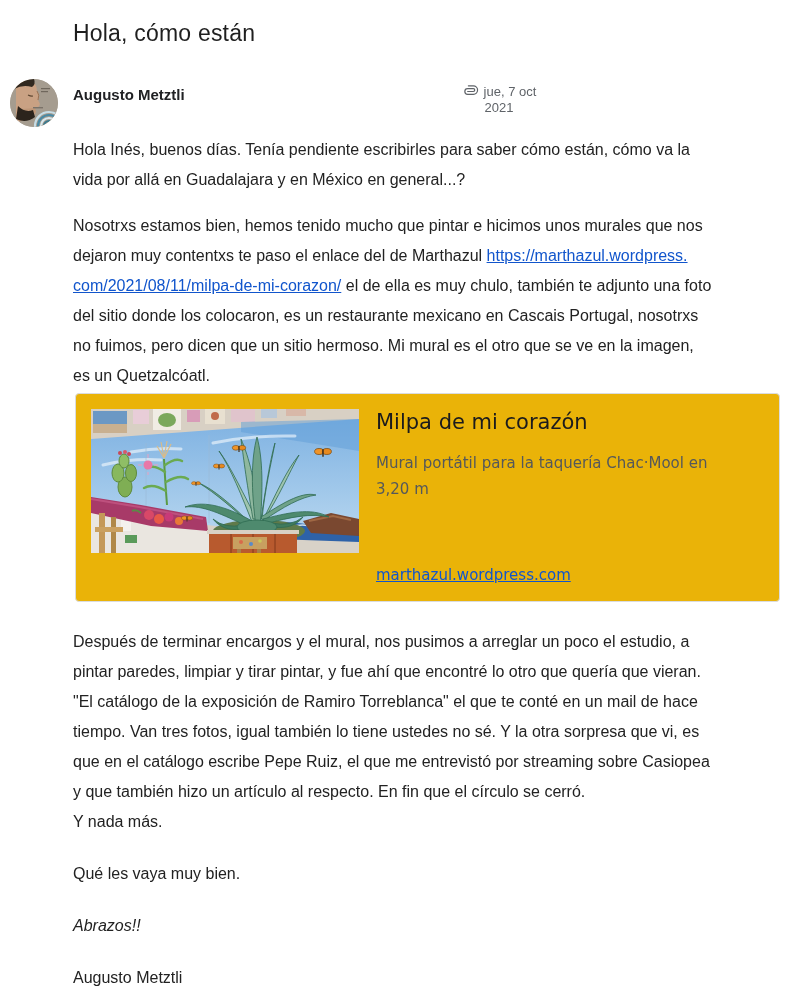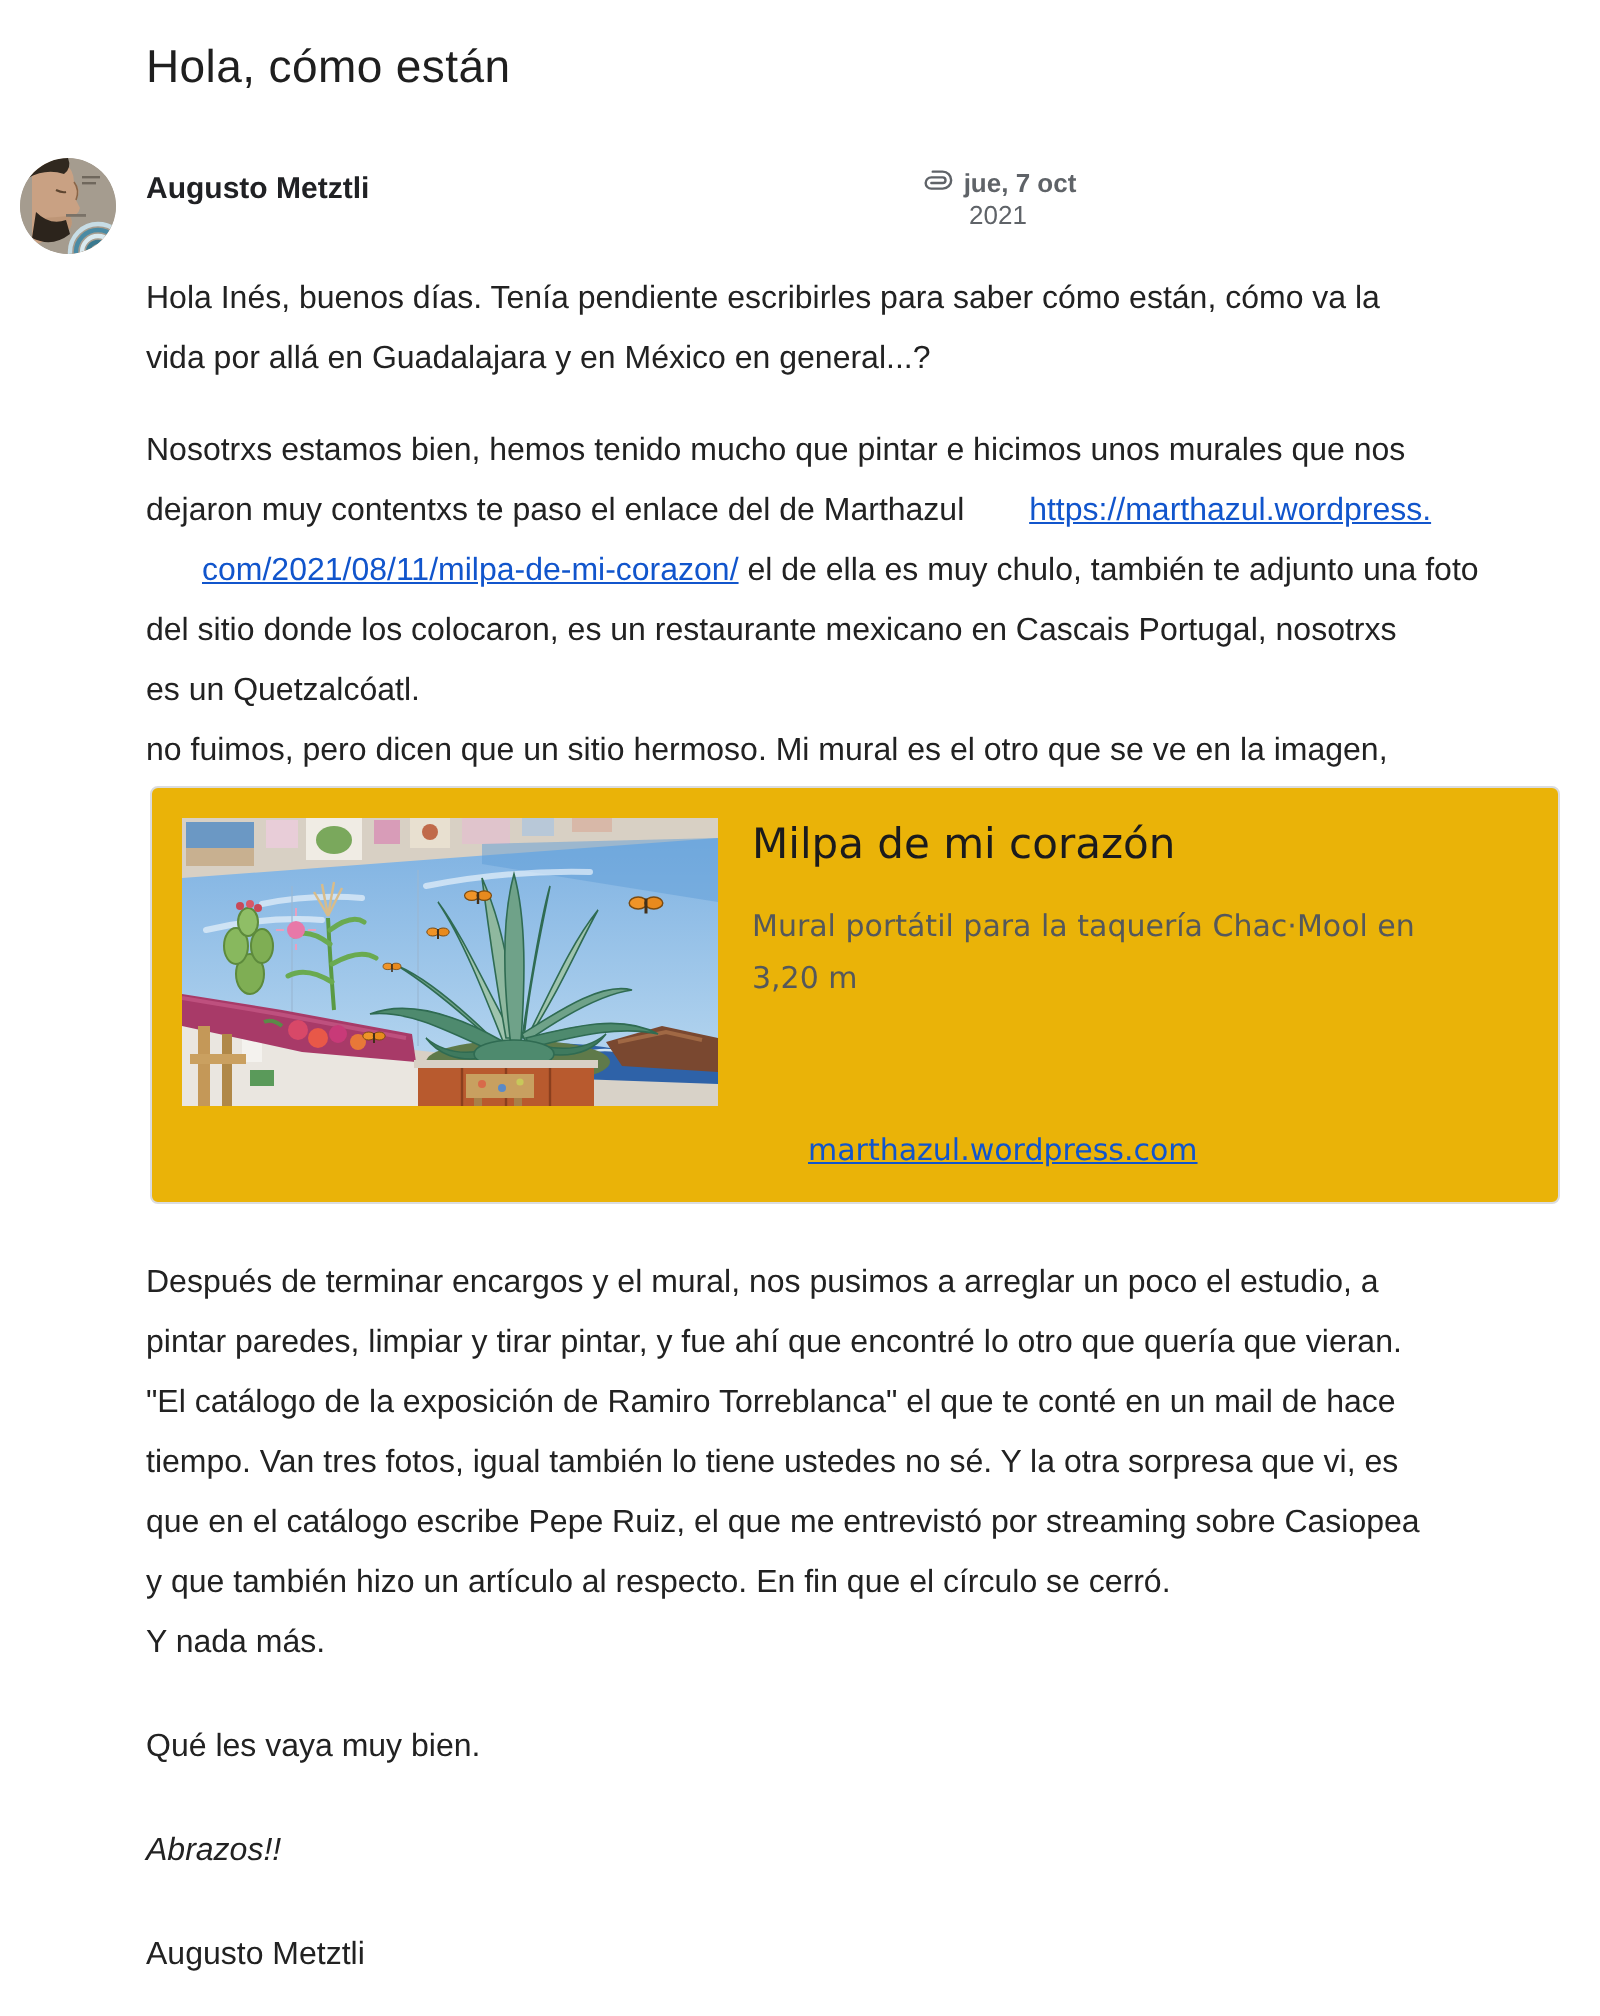--- a/index.html
+++ b/index.html
@@ -9,30 +9,30 @@
   .subject{position:absolute;left:73px;top:20px;font-size:23px;font-weight:400;
            color:#1f1f1f;letter-spacing:.2px;}
 
   .avatar{position:absolute;left:10px;top:79px;width:48px;height:48px;border-radius:50%;
           overflow:hidden;background:#a59c8f;}
 
   .sender{position:absolute;left:73px;top:86px;font-size:15px;font-weight:700;color:#202124;}
 
   .dateblock{position:absolute;left:447px;top:83px;width:104px;font-size:13px;
              color:#5f6368;text-align:center;}
-  .dateline1{display:flex;align-items:flex-end;justify-content:center;gap:5px;line-height:16px;font-weight:bold;}
+  .dateline1{display:flex;align-items:flex-end;justify-content:center;gap:5px;line-height:16px;}
   .dateline2{line-height:16px;}
   .clip{width:17px;height:17px;flex:0 0 auto;}
 
   .para{position:absolute;left:73px;width:707px;font-size:16px;color:#222;}
   .line{line-height:30px;white-space:nowrap;}
   .p1{top:135px;} .p2{top:211px;} .p3{top:627px;}
   .close1{top:807px;} .close2{top:859px;} .close3{top:911px;font-style:italic;} .close4{top:963px;}
 
-  a.lnk{color:#1155cc;text-decoration:underline;cursor:pointer;margin-left:28px;}
+  a.lnk{color:#1155cc;text-decoration:underline;cursor:pointer;}
 
   .card{position:absolute;left:75px;top:393px;width:703px;height:207px;
         border:1px solid #dadce0;border-radius:4px;background:#eab308;cursor:pointer;}
   .card-img{position:absolute;left:15px;top:15px;width:268px;height:144px;overflow:hidden;}
   .card-title{position:absolute;left:300px;top:16px;font-family:"DejaVu Sans",sans-serif;
               font-size:21px;color:#1b1b1d;}
   .card-desc{position:absolute;left:300px;top:56px;width:400px;
              font-family:"DejaVu Sans",sans-serif;font-size:15px;line-height:26px;color:#55585b;}
   .card-desc .dline{line-height:26px;white-space:nowrap;}
   .card-link{position:absolute;left:300px;top:168px;font-family:"DejaVu Sans",sans-serif;
@@ -95,22 +95,22 @@
   <div class="para p1">
     <div class="line">Hola Inés, buenos días. Tenía pendiente escribirles para saber cómo están, cómo va la</div>
     <div class="line">vida por allá en Guadalajara y en México en general...?</div>
   </div>
 
   <div class="para p2">
     <div class="line">Nosotrxs estamos bien, hemos tenido mucho que pintar e hicimos unos murales que nos</div>
     <div class="line"><span>dejaron muy contentxs te paso el enlace del de Marthazul </span><a class="lnk">https://marthazul.wordpress.</a></div>
     <div class="line"><a class="lnk">com/2021/08/11/milpa-de-mi-corazon/</a><span> el de ella es muy chulo, también te adjunto una foto</span></div>
     <div class="line">del sitio donde los colocaron, es un restaurante mexicano en Cascais Portugal, nosotrxs</div>
+    <div class="line">no fuimos, pero dicen que un sitio hermoso. Mi mural es el otro que se ve en la imagen,</div>
     <div class="line">es un Quetzalcóatl.</div>
-    <div class="line">no fuimos, pero dicen que un sitio hermoso. Mi mural es el otro que se ve en la imagen,</div>
   </div>
 
   <div class="card">
     <div class="card-img">
       <svg width="268" height="144" viewBox="0 0 268 144">
         <defs>
           <linearGradient id="sky" x1="0" y1="0" x2="0" y2="1">
             <stop offset="0" stop-color="#7fb2e2"></stop>
               <stop offset="1" stop-color="#b9d8f0"></stop>
           </linearGradient>

